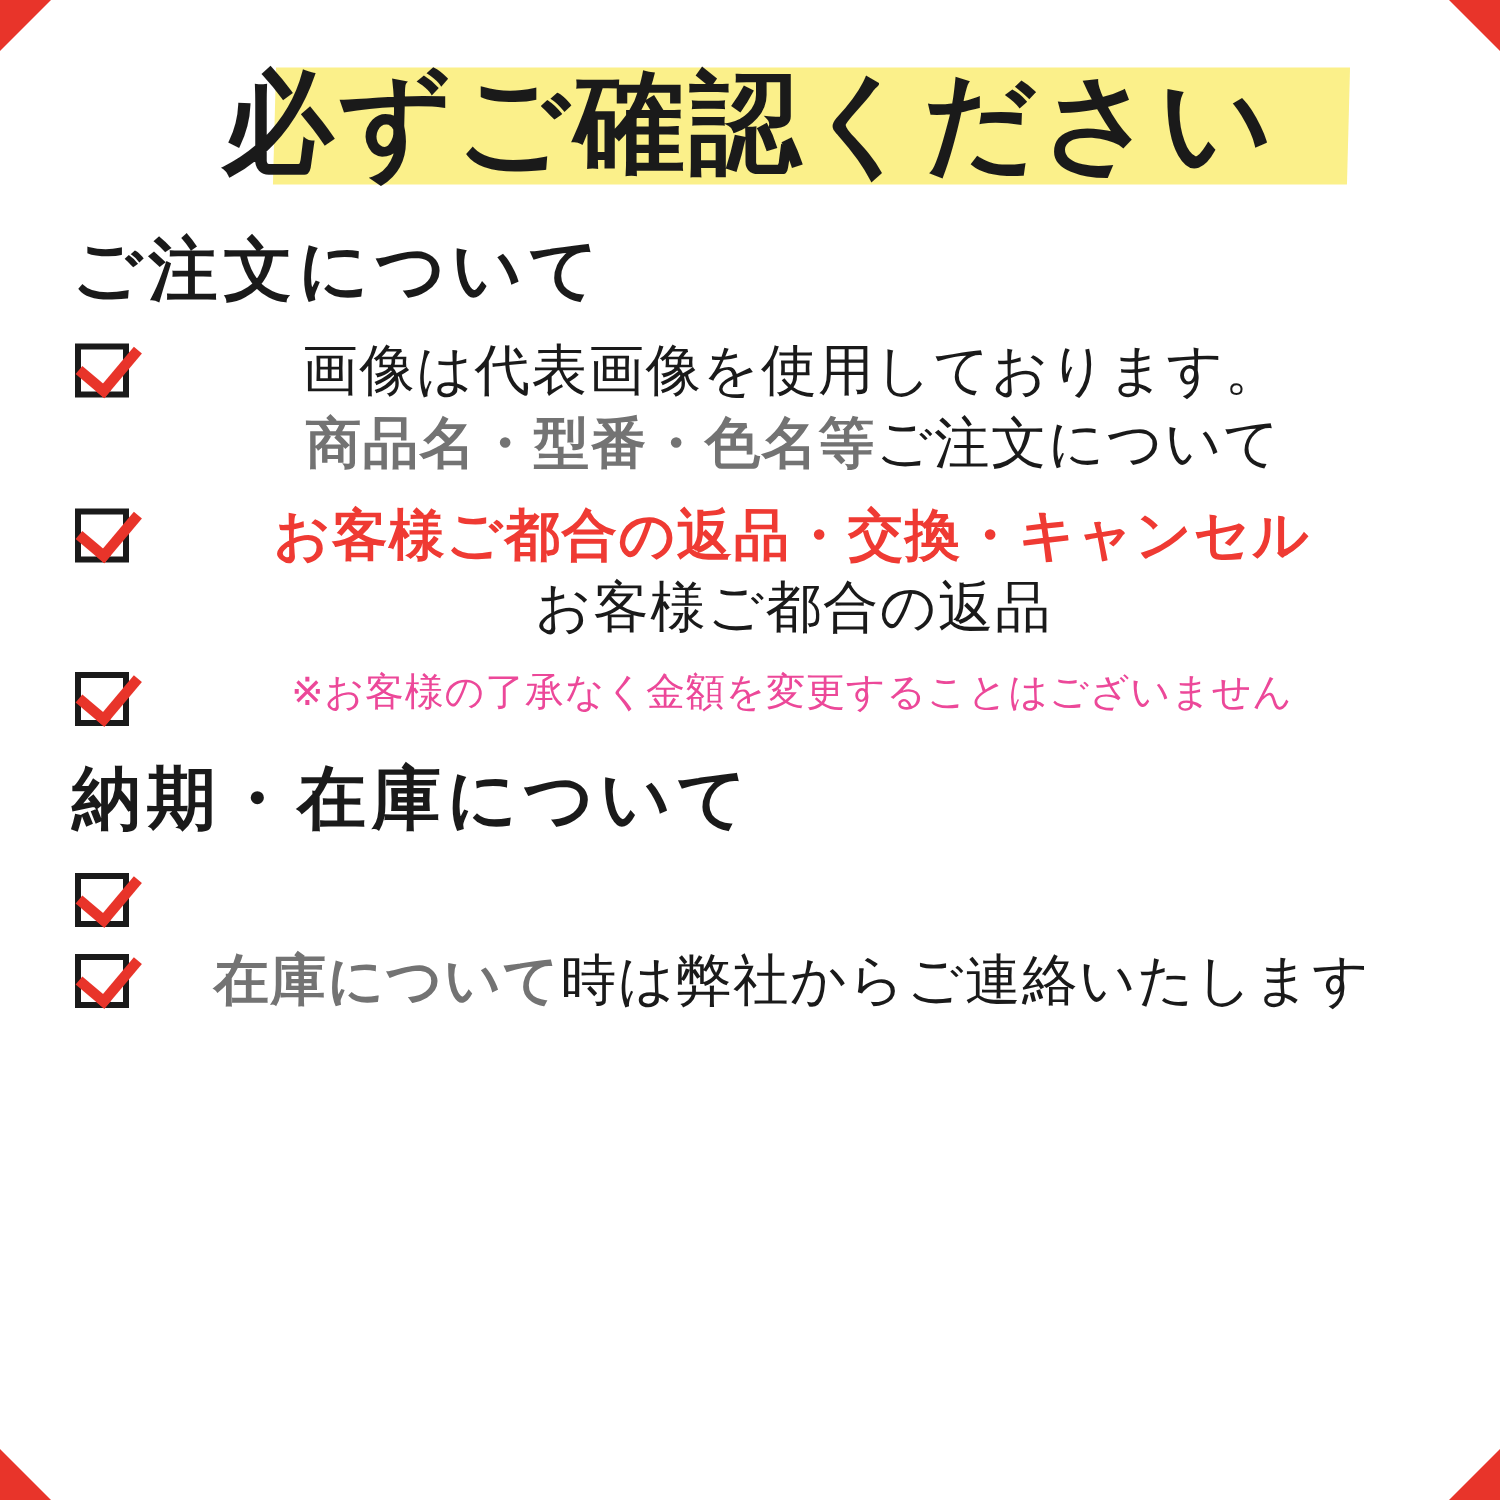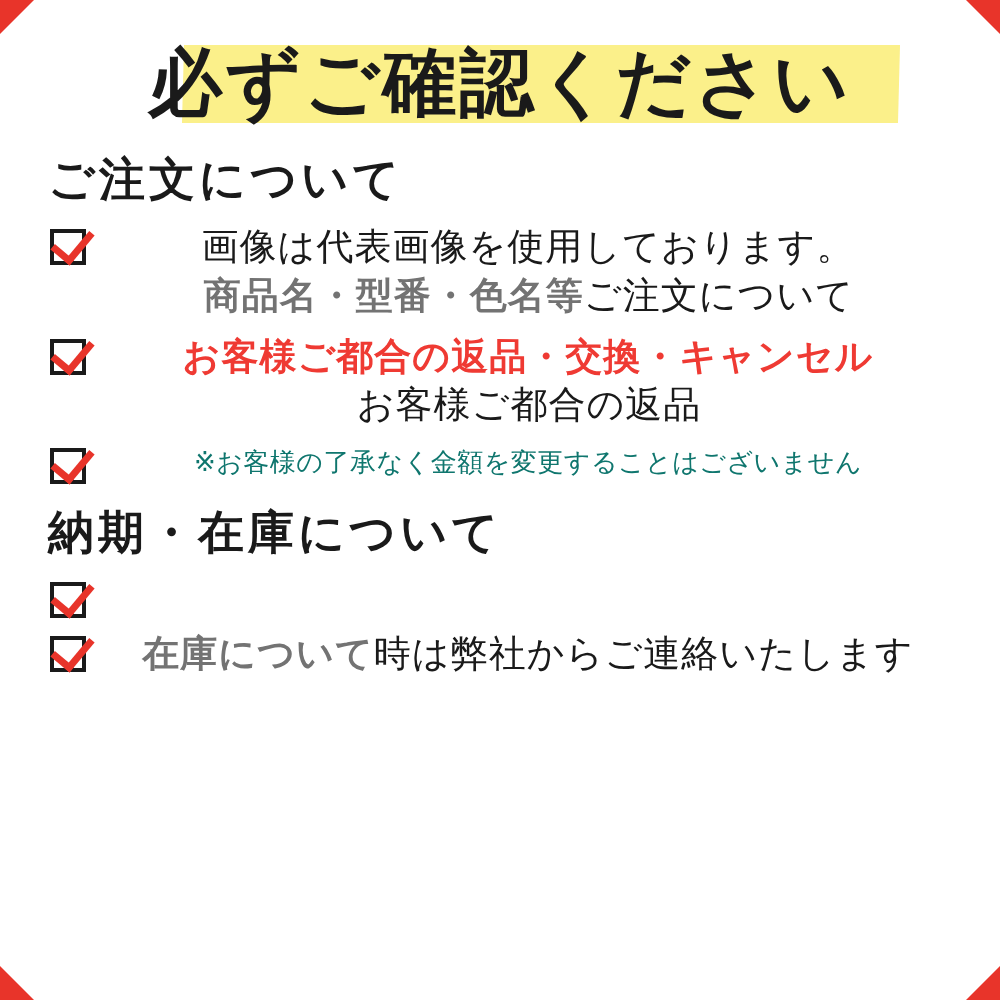--- a/index.html
+++ b/index.html
@@ -128,21 +128,21 @@
   .line.indent {
     margin-left: 2px;
   }
   .red {
     color: #737373;
     font-weight: bold;
   }
   .note {
     font-size: 26px;
     line-height: 1.3;
-    color: #0f766e;
+    color: #ec4899;
     letter-spacing: 0.5px;
     margin-top: 4px;
     white-space: nowrap;
   }
   .red-bold-line {
     font-size: 37px;
     line-height: 1.32;
     color: #ef3a33;
     font-weight: bold;
     letter-spacing: 1px;

